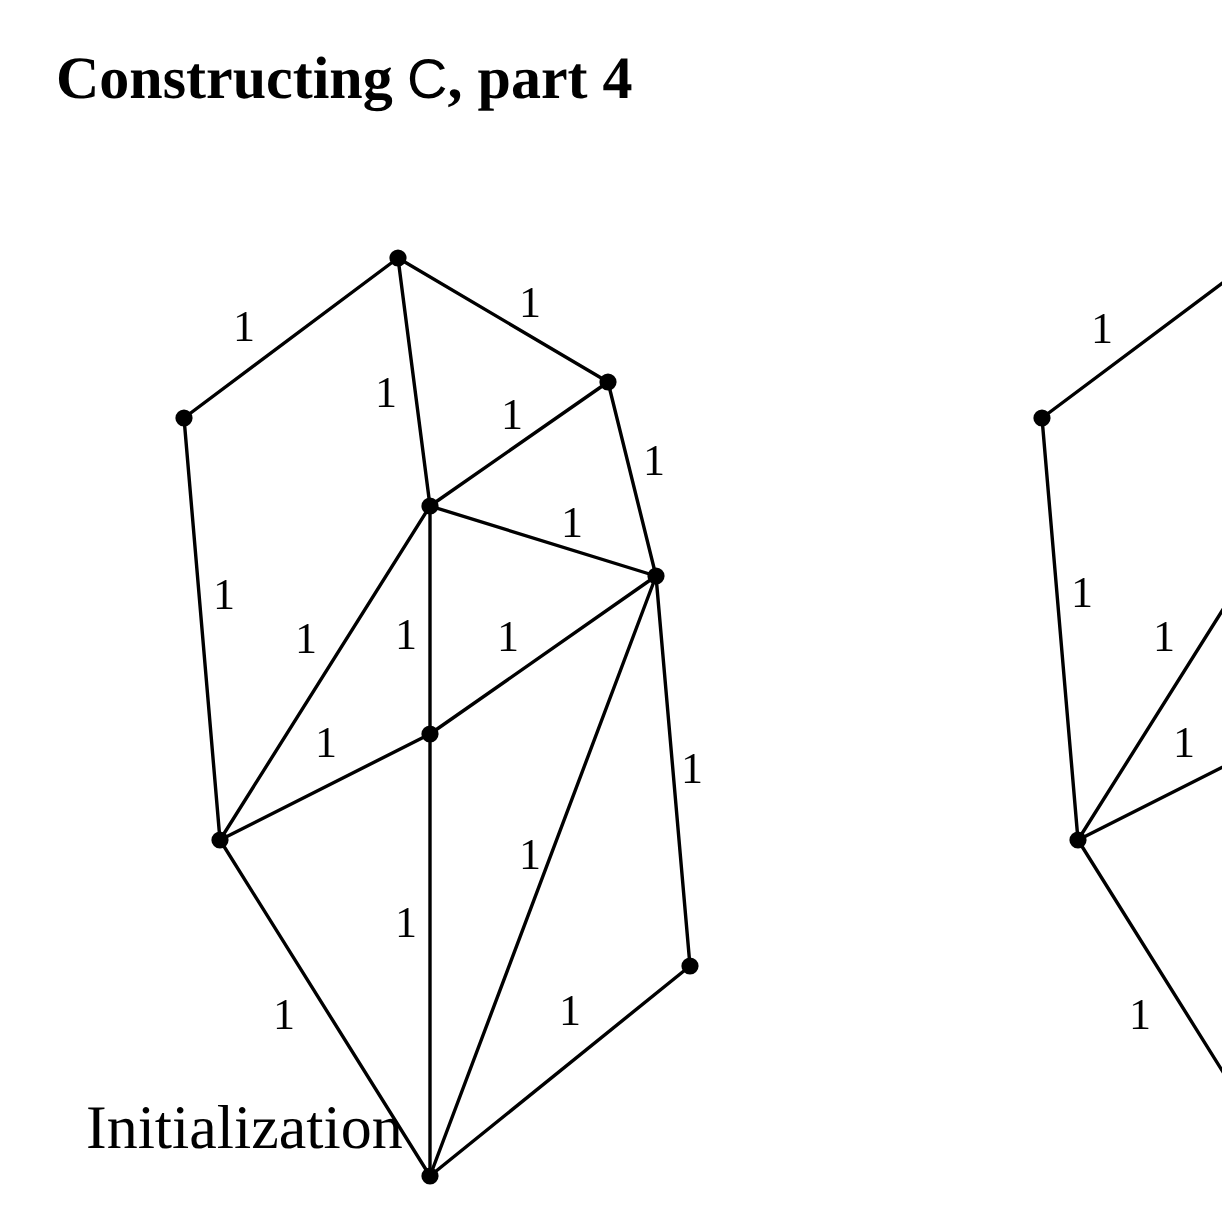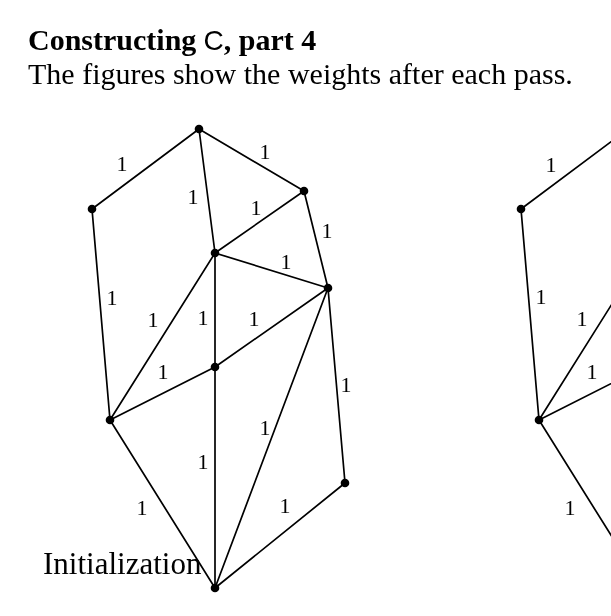--- a/index.html
+++ b/index.html
@@ -71,21 +71,20 @@
 </style>
 </head>
 <body>
 
 <div class="page">
 
   <div class="header">
     <div class="title-line">
       <span class="title-prefix">Constructing</span><span class="title-symbol">C</span><span>, part 4</span>
     </div>
-    <div class="subtitle-line">The figures show the weights after each pass.</div>
   </div>
 
   <svg class="figure-canvas" width="611" height="616" viewBox="0 0 611 616" xmlns="http://www.w3.org/2000/svg">
       <g>
         <line x1="199" y1="129" x2="92" y2="209" class="edge-line" stroke="#000000" stroke-width="1.7"></line>
         <line x1="199" y1="129" x2="304" y2="191" class="edge-line" stroke="#000000" stroke-width="1.7"></line>
         <line x1="199" y1="129" x2="215" y2="253" class="edge-line" stroke="#000000" stroke-width="1.7"></line>
         <line x1="304" y1="191" x2="215" y2="253" class="edge-line" stroke="#000000" stroke-width="1.7"></line>
         <line x1="304" y1="191" x2="328" y2="288" class="edge-line" stroke="#000000" stroke-width="1.7"></line>
         <line x1="215" y1="253" x2="328" y2="288" class="edge-line" stroke="#000000" stroke-width="1.7"></line>

